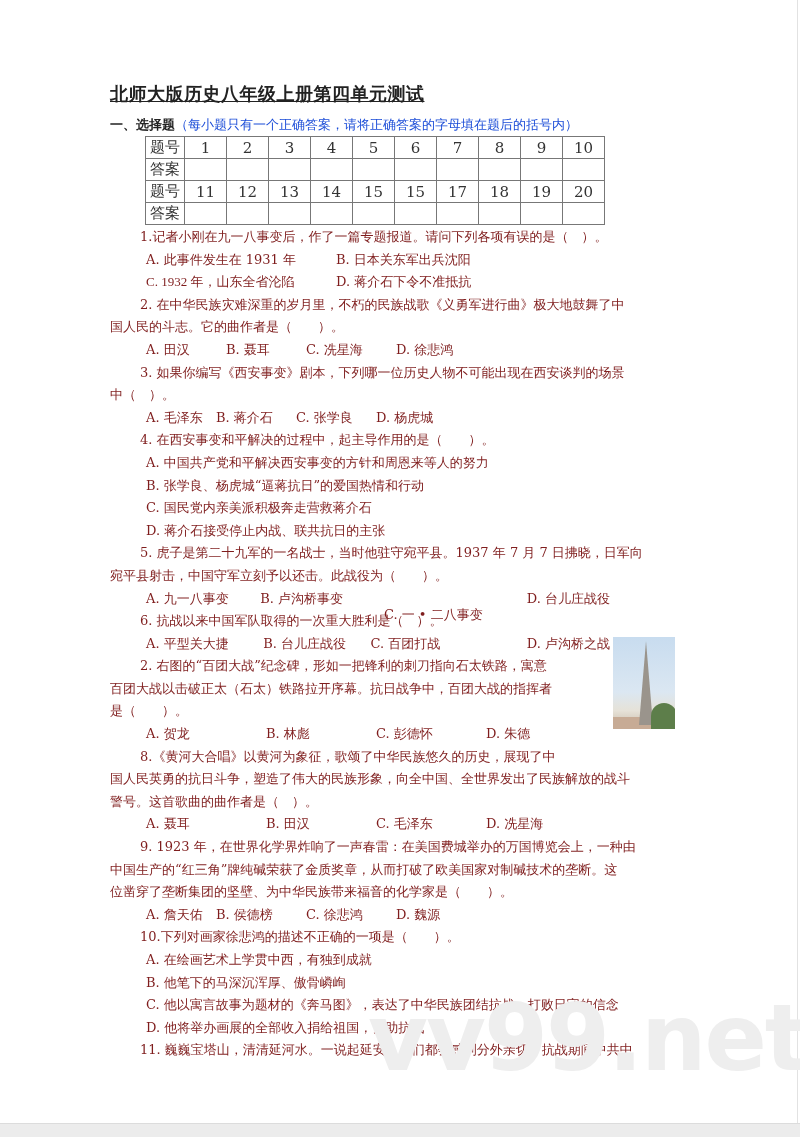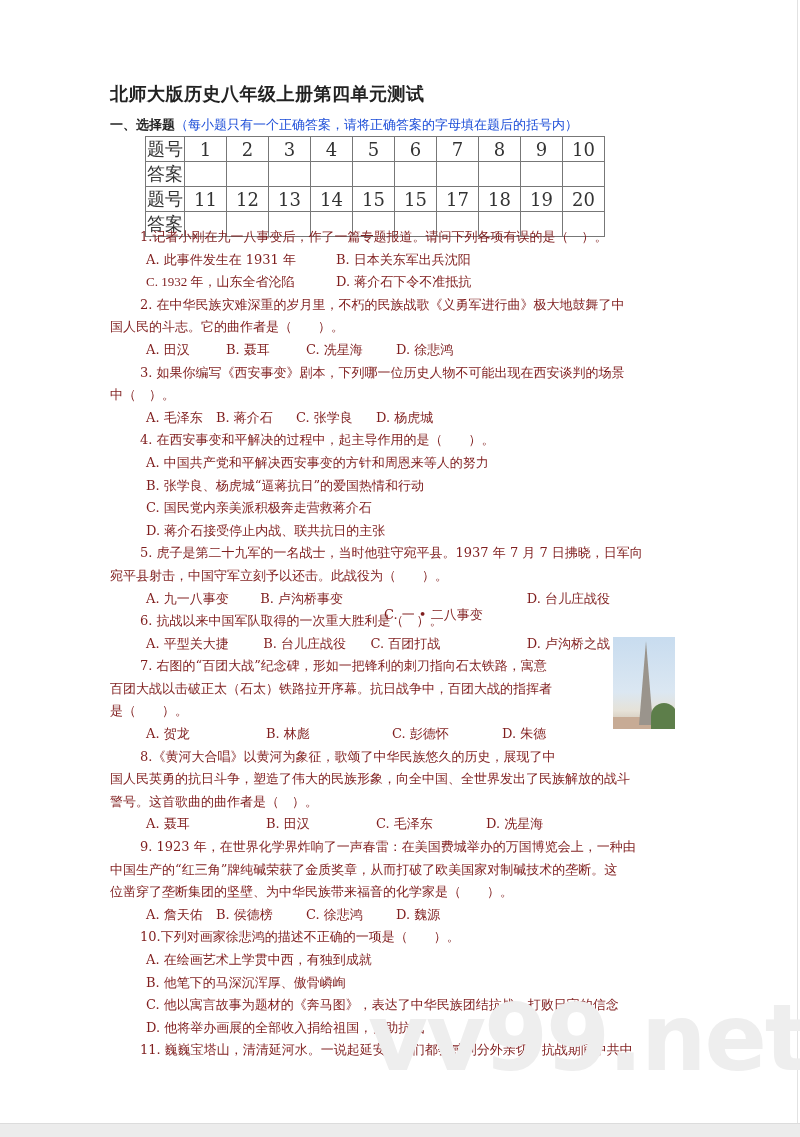--- a/index.html
+++ b/index.html
@@ -15,35 +15,35 @@
     background: #ffffff;
     border-right: 1px solid #e2e2e2;
   }
   .bottom-bar {
     position: absolute; left: 0; top: 1123px; width: 800px; height: 14px;
     background: #ececec; border-top: 1px solid #dcdcdc;
   }
   .title {
     position: absolute; left: 110px; top: 82px;
     font-family: "DejaVu Sans", "Liberation Sans", sans-serif;
-    font-size: 18px; font-weight: bold; color: #222; letter-spacing: 0.5px;
+    font-size: 18px; font-weight: bold; color: #222; letter-spacing: 0.5px; text-decoration: underline;
   }
   .section {
     position: absolute; left: 110px; top: 116px;
     font-size: 13.5px; white-space: nowrap;
   }
   .section .sec-head {
     font-family: "DejaVu Sans", "Liberation Sans", sans-serif;
     font-weight: bold; font-size: 13px; color: #222;
   }
   .section .sec-note { font-size: 13px; color: #1d4ed8; }
   table.answers {
     position: absolute; left: 145px; top: 136px;
     border-collapse: collapse;
-    font-size: 18px; color: #333;
+    font-size: 15px; color: #333;
   }
   table.answers td {
     border: 1px solid #777;
     width: 41px; height: 21px; padding: 0;
     text-align: center; vertical-align: middle;
   }
   table.answers td.hdr { width: 38px; }
   .qa {
     position: absolute; left: 110px; top: 226px; width: 500px;
     font-size: 13px; line-height: 22.6px; color: #7f1d1d;
@@ -204,27 +204,27 @@
       <div>
         <div class="line q-first">6. 抗战以来中国军队取得的一次重大胜利是（　）。</div>
         <div class="line opt">
           <span style="width: 120px;">A. 平型关大捷</span>
           <span style="width: 110px;">B. 台儿庄战役</span>
           <span style="width: 160px;">C. 百团打战</span>
           <span>D. 卢沟桥之战</span>
         </div>
       </div>
       <div>
-        <div class="line q-first">7. 右图的“百团大战”纪念碑，形如一把锋利的刺刀指向石太铁路，寓意</div>
+        <div class="line q-first">2. 右图的“百团大战”纪念碑，形如一把锋利的刺刀指向石太铁路，寓意</div>
         <div class="line q-cont">百团大战以击破正太（石太）铁路拉开序幕。抗日战争中，百团大战的指挥者</div>
         <div class="line q-cont">是（　　）。</div>
         <div class="line opt">
           <span style="width: 120px;">A. 贺龙</span>
           <span style="width: 110px;">B. 林彪</span>
-          <span style="width: 110px; margin-left: 16px;">C. 彭德怀</span>
+          <span style="width: 110px;">C. 彭德怀</span>
           <span>D. 朱德</span>
         </div>
       </div>
       <div>
         <div class="line q-first">8.《黄河大合唱》以黄河为象征，歌颂了中华民族悠久的历史，展现了中</div>
         <div class="line q-cont">国人民英勇的抗日斗争，塑造了伟大的民族形象，向全中国、全世界发出了民族解放的战斗</div>
         <div class="line q-cont">警号。这首歌曲的曲作者是（　）。</div>
         <div class="line opt">
           <span style="width: 120px;">A. 聂耳</span>
           <span style="width: 110px;">B. 田汉</span>

